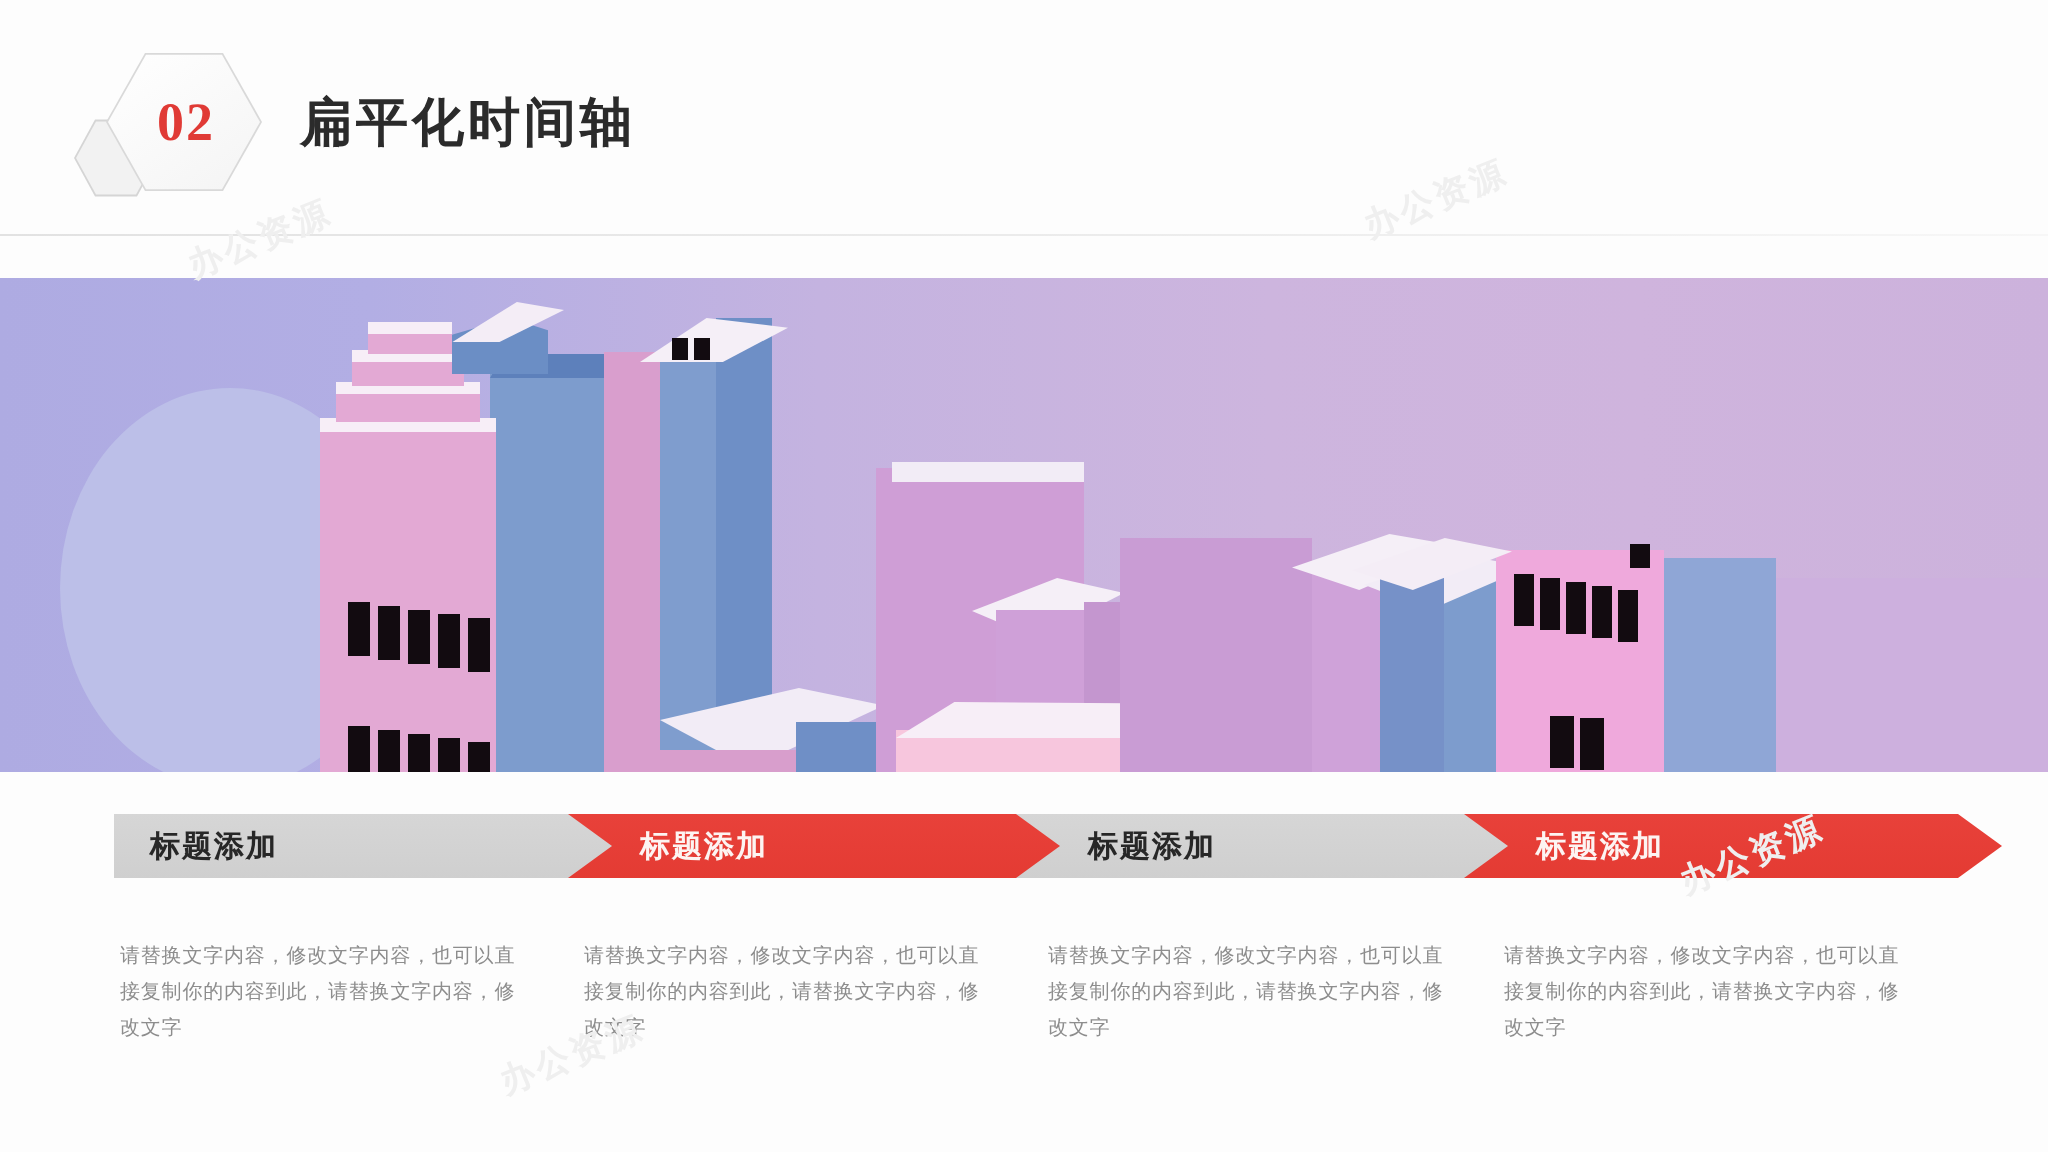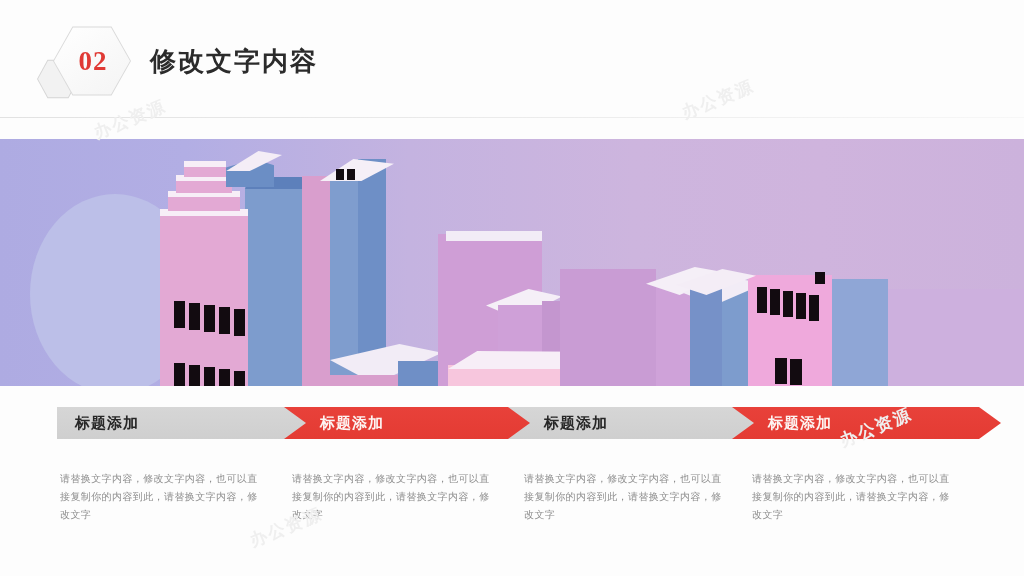--- a/index.html
+++ b/index.html
@@ -72,21 +72,21 @@
   <div class="header">
 
     <div class="hex-wrap">
       <div class="hex hex-small-out"></div>
       <div class="hex hex-small"></div>
       <div class="hex hex-outline"></div>
       <div class="hex hex-big"></div>
       <div class="hex-num">02</div>
     </div>
 
-    <div class="title">修改文字内容</div>
+    <div class="title">扁平化时间轴</div>
     <div class="hdr-rule"></div>
   </div>
 
   <div class="band">
 
     <div class="sun"></div>
 
     <div>
 
       <div class="b" style="left:245px;top:46px;width:58px;height:201px;background:#7d9ccd;"></div>

